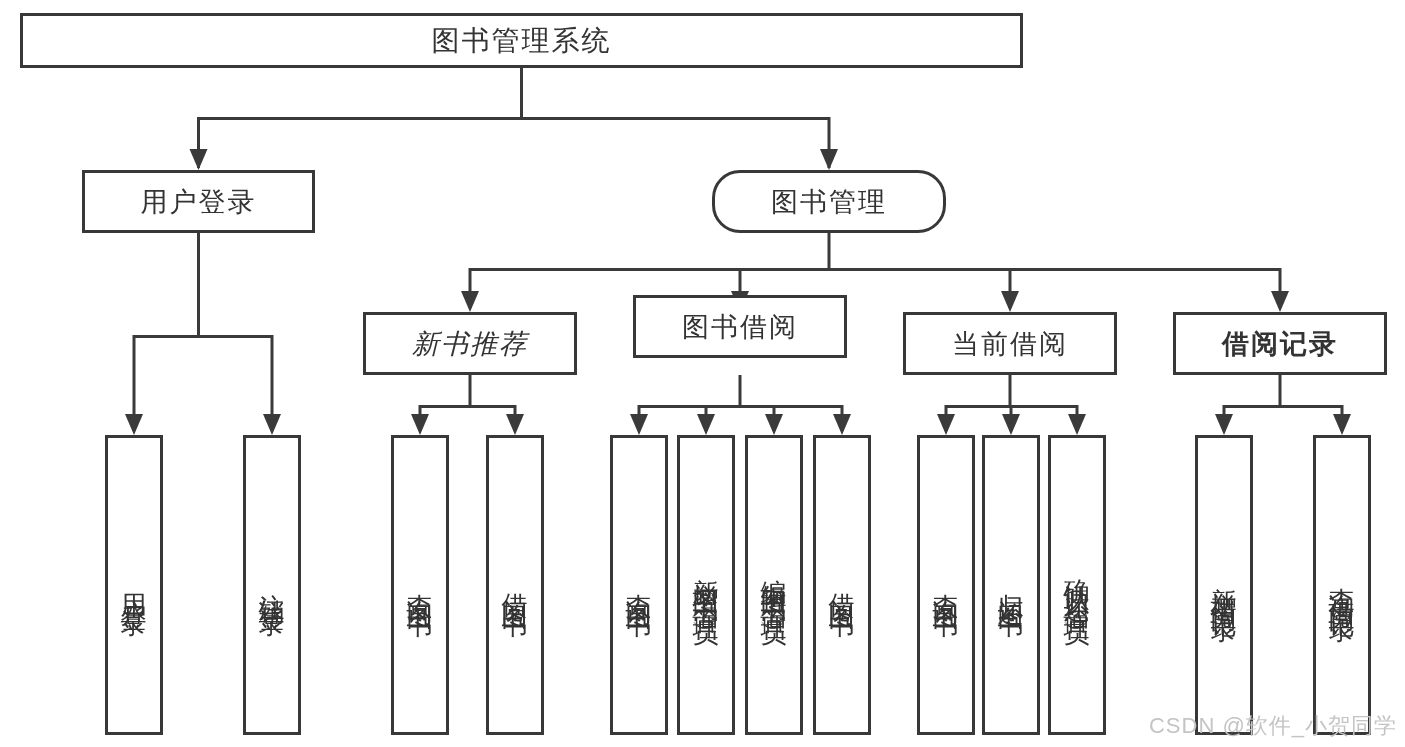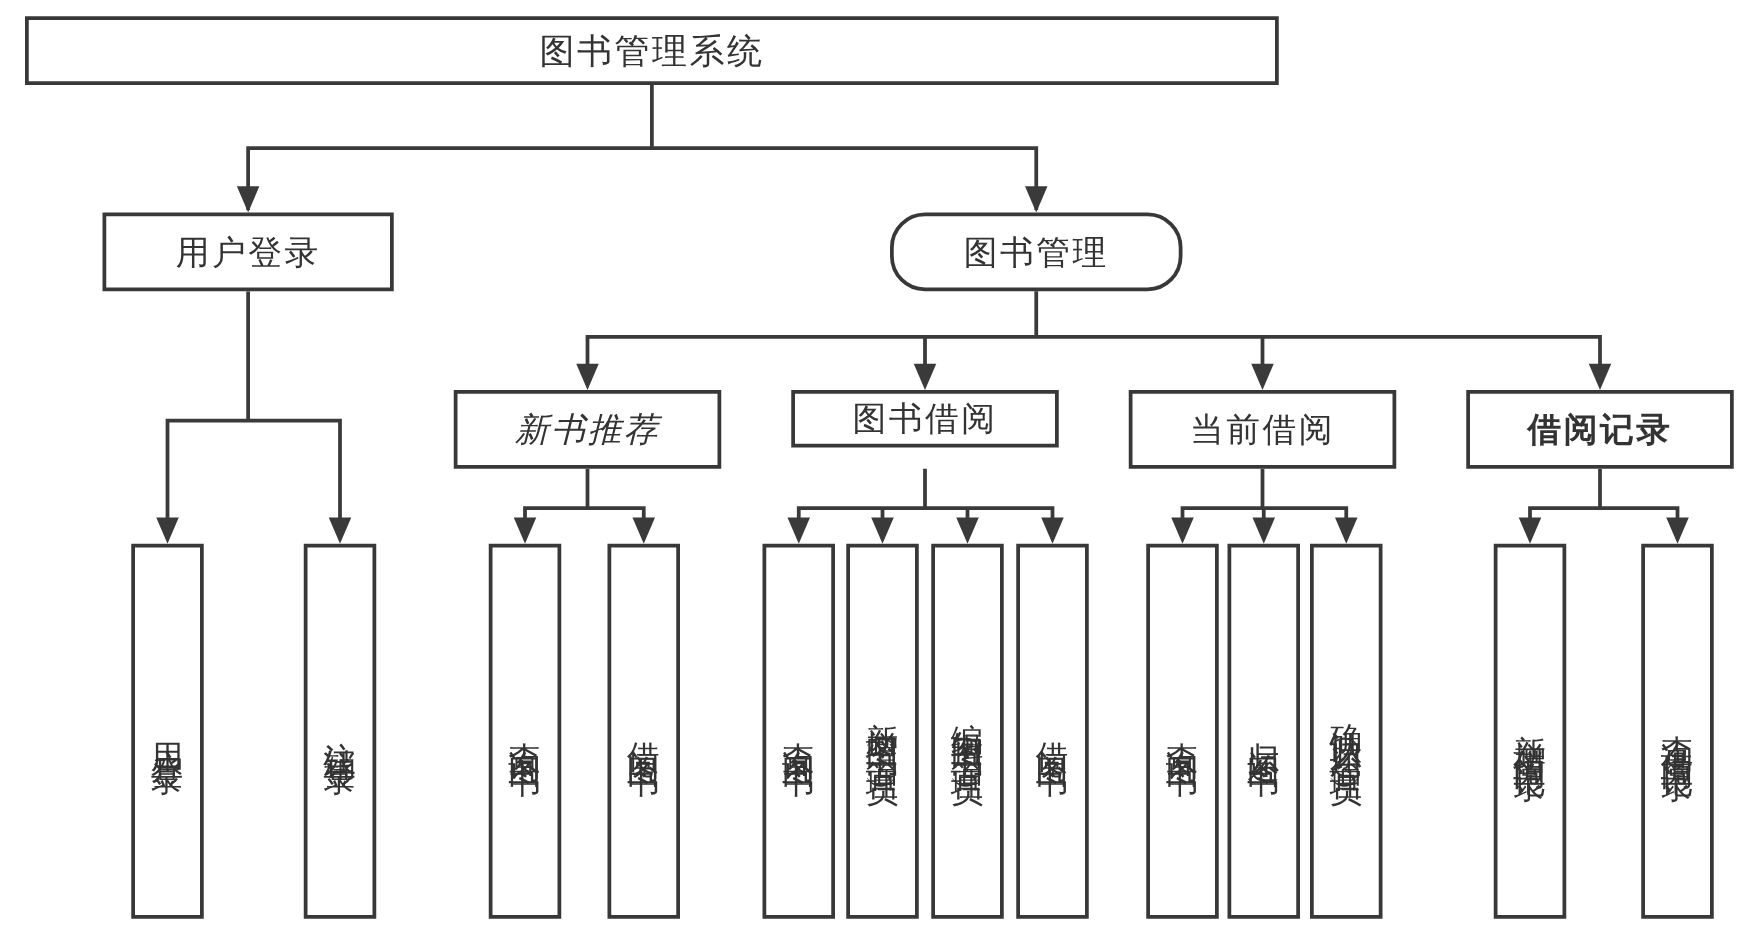--- a/index.html
+++ b/index.html
@@ -96,21 +96,21 @@
   <div class="hbox" style="left:82px;top:170px;width:233px;height:63px;">
     <span>用户登录</span>
   </div>
   <div class="hbox" style="left:712px;top:170px;width:234px;height:63px;border-radius:28px;">
     <span>图书管理</span>
   </div>
 
   <div class="hbox" style="left:363px;top:312px;width:214px;height:63px;font-style:italic;">
     <span>新书推荐</span>
   </div>
-  <div class="hbox" style="left:633px;top:312px;width:214px;height:46px;">
+  <div class="hbox" style="left:633px;top:295px;width:214px;height:63px;">
     <span>图书借阅</span>
   </div>
   <div class="hbox" style="left:903px;top:312px;width:214px;height:63px;">
     <span>当前借阅</span>
   </div>
   <div class="hbox" style="left:1173px;top:312px;width:214px;height:63px;font-weight:bold;">
     <span>借阅记录</span>
   </div>
 
   <div class="vbox" style="left:105px;">
@@ -150,14 +150,15 @@
     <span class="vtext">确认归还（管理员）</span>
   </div>
 
   <div class="vbox" style="left:1195px;">
     <span class="vtext">新增借阅记录</span>
   </div>
   <div class="vbox" style="left:1313px;">
     <span class="vtext">查询借阅记录</span>
   </div>
 
+  <div class="watermark">CSDN @软件_小贺同学</div>
 
 </div>
 
 </body></html>

